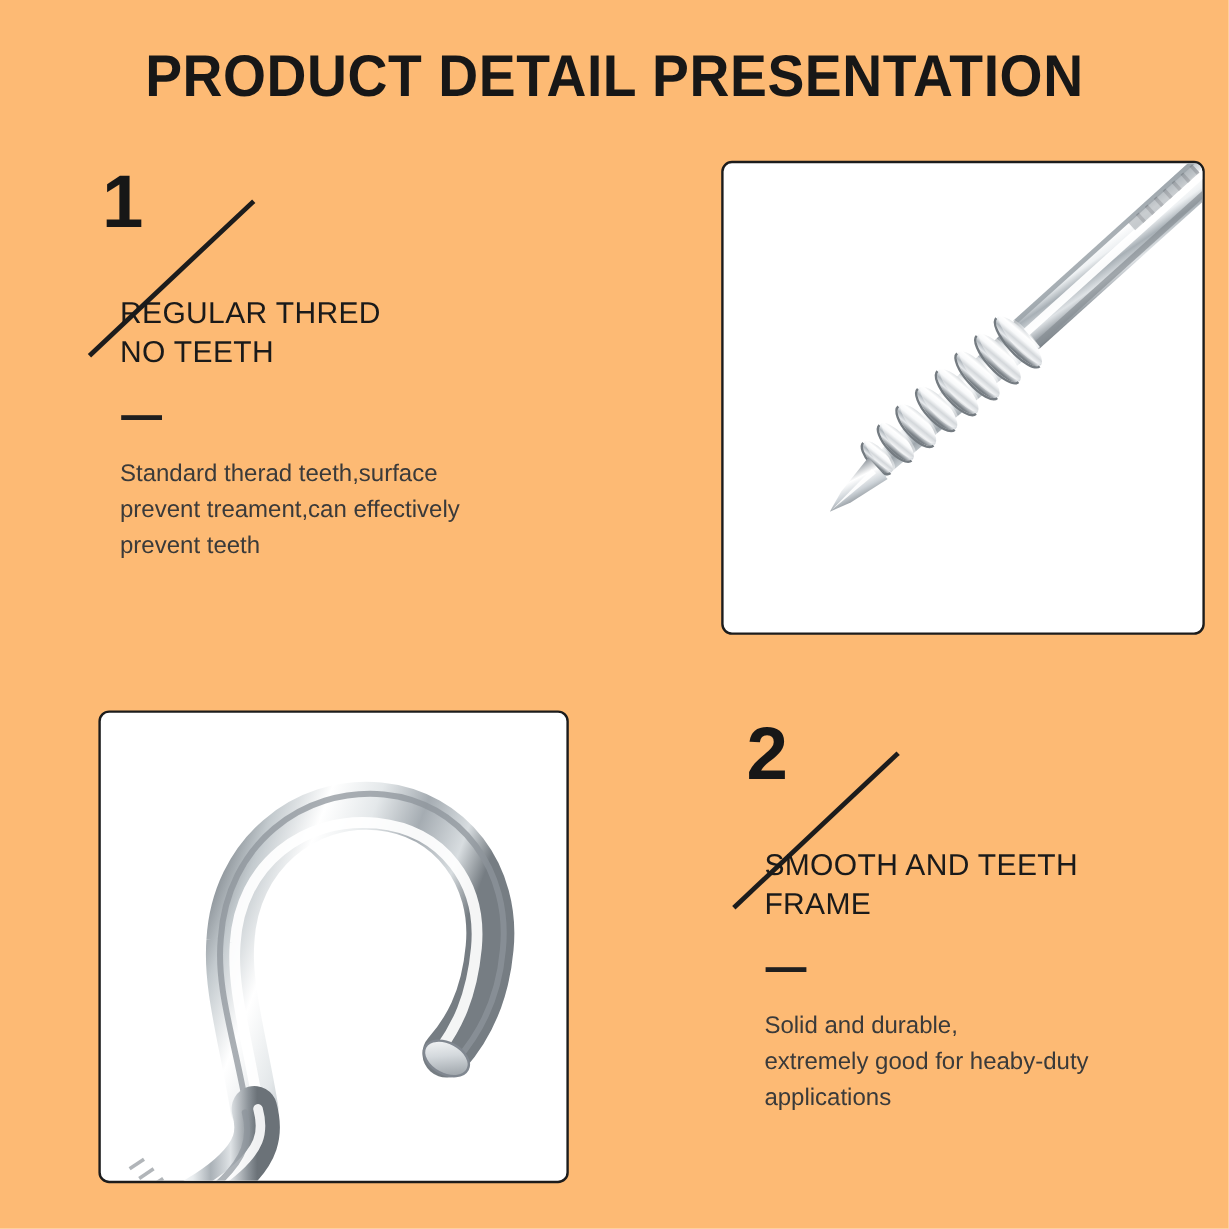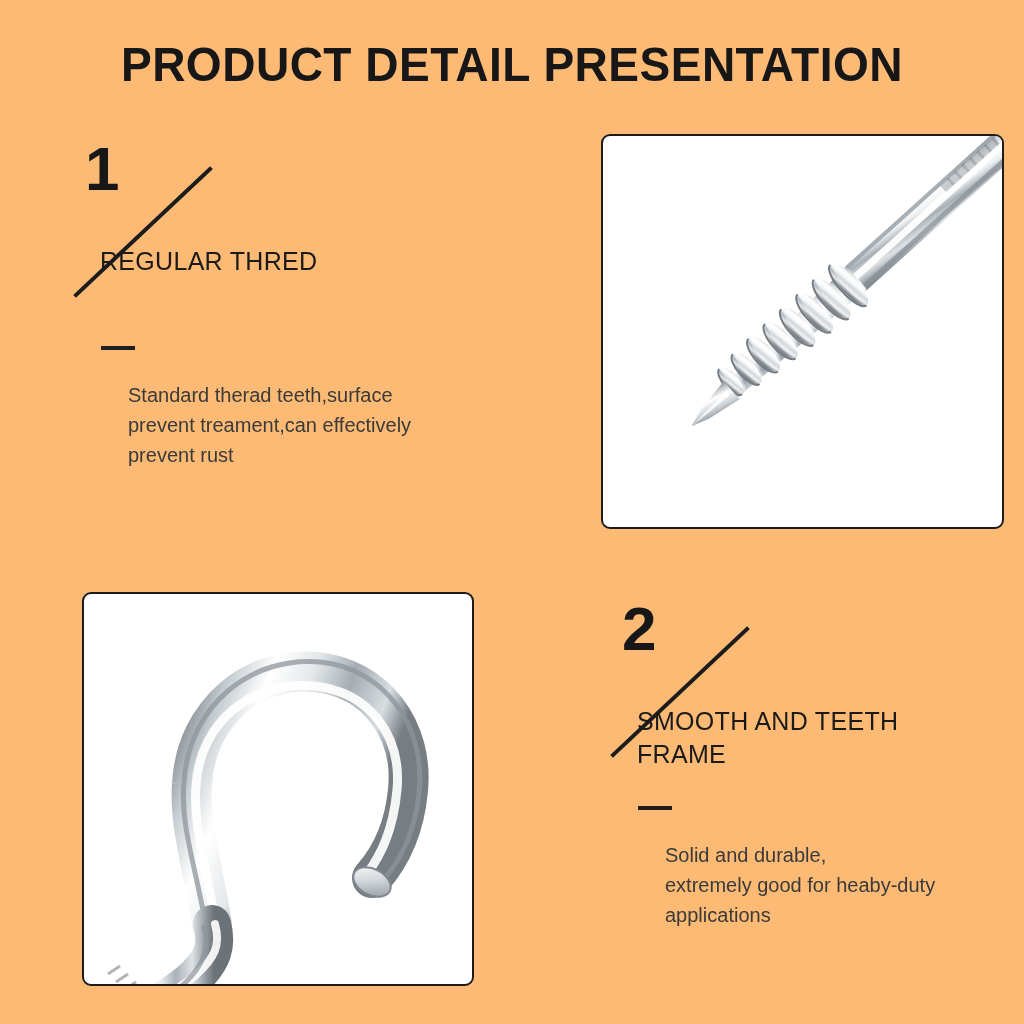--- a/index.html
+++ b/index.html
@@ -90,21 +90,20 @@
 
   .body-text {
     position: absolute;
     left: 20px;
     top: 240px;
     width: 420px;
     font-size: 20px;
     line-height: 30px;
     color: #3a3a3a;
     font-family: "Liberation Sans", sans-serif;
-    margin-left: 28px;
   }
   .body-text .bl { display: block; }
 
   
   .photo-box {
     position: absolute;
     border: 2px solid #1c1c1c;
     border-radius: 9px;
     background: #ffffff;
     overflow: hidden;
@@ -122,26 +121,27 @@
 
   <div class="feature one">
     <div class="num">1</div>
     <div class="slash">
       <svg viewBox="0 0 172 172" xmlns="http://www.w3.org/2000/svg">
         <line x1="148" y1="14" x2="14" y2="140" stroke="#1c1c1c" stroke-width="4" stroke-linecap="square"></line>
       </svg>
     </div>
     <div class="heading">
       <span>REGULAR THRED</span>
+      <span class="l2">NO TEETH</span>
     </div>
     <div class="divider"></div>
     <div class="body-text">
       <span class="bl">Standard therad teeth,surface</span>
       <span class="bl">prevent treament,can effectively</span>
-      <span class="bl">prevent rust</span>
+      <span class="bl">prevent teeth</span>
     </div>
   </div>
 
   <div class="feature two">
     <div class="num">2</div>
     <div class="slash">
       <svg viewBox="0 0 172 172" xmlns="http://www.w3.org/2000/svg">
         <line x1="148" y1="14" x2="14" y2="140" stroke="#1c1c1c" stroke-width="4" stroke-linecap="square"></line>
       </svg>
     </div>

